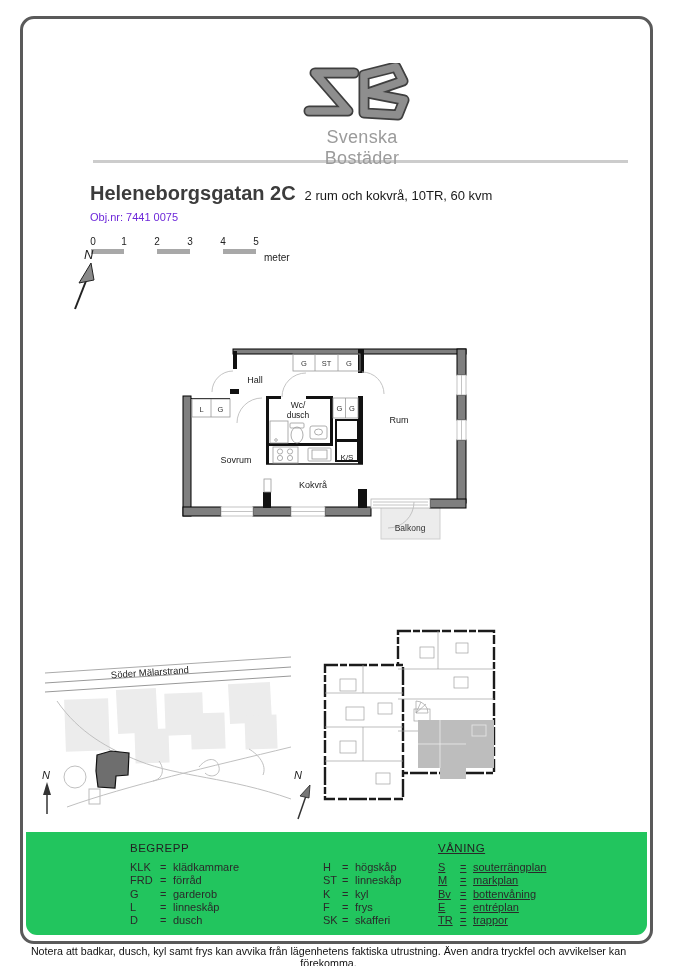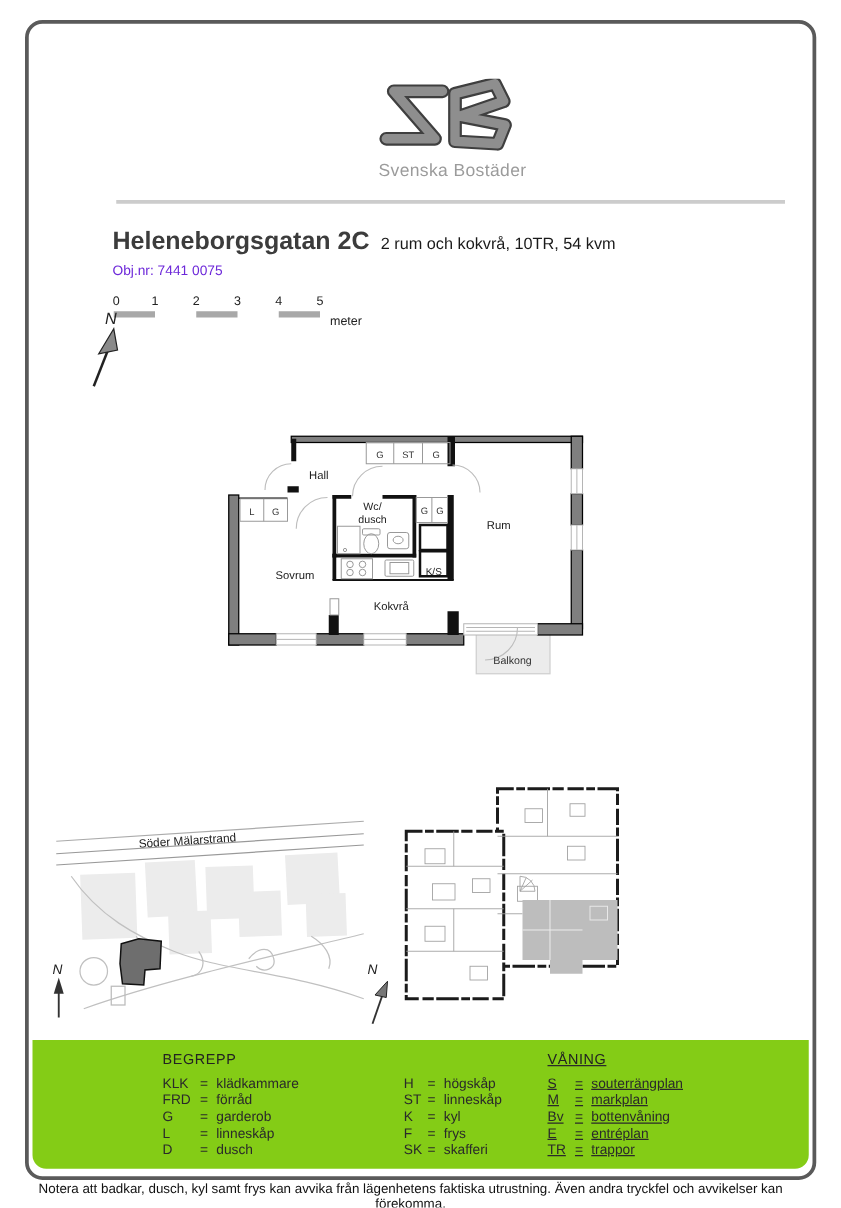--- a/index.html
+++ b/index.html
@@ -2,30 +2,30 @@
 <html><head>
 <meta charset="utf-8">
 <style>
   html,body{margin:0;padding:0;background:#fff;}
   body{width:673px;height:966px;position:relative;overflow:hidden;
        font-family:"Liberation Sans","DejaVu Sans",sans-serif;color:#222;}
   .sheet{position:absolute;left:20px;top:16px;width:627px;height:922px;
          border:3px solid #5a5a5a;border-radius:14px;background:#fff;}
   .toprule{position:absolute;left:70px;top:141px;width:535px;height:3px;background:#ccc;}
   .logo-wrap{position:absolute;left:277px;top:44px;width:124px;text-align:center;}
-  .brand{font-size:14px;color:#9b9b9b;letter-spacing:.3px;margin-top:-2px;}
+  .brand{font-size:18px;color:#9b9b9b;letter-spacing:.3px;margin-top:-2px;}
   .titleblock{position:absolute;left:67px;top:163px;white-space:nowrap;}
   .h1{font-size:20px;font-weight:bold;color:#3c3c3c;}
   .sub{font-size:13px;color:#1a1a1a;margin-left:9px;}
   .objnr{position:absolute;left:67px;top:192px;font-size:11px;color:#6d28d9;}
   .scale{position:absolute;left:68px;top:217px;width:240px;height:24px;font-size:10px;color:#222;}
   .stick{position:absolute;top:0;transform:translateX(-50%);}
   .sunit{position:absolute;top:0;left:173px;margin-top:16px;}
   .sbar{position:absolute;top:13px;height:5px;width:33px;background:#a8a8a8;}
-  .legend{position:absolute;left:3px;top:813px;width:621px;height:103px;background:#84cc16;
+  .legend{position:absolute;left:3px;top:813px;width:621px;height:103px;background:#22c55e;
           border-bottom-left-radius:11px;border-bottom-right-radius:11px;}
   .lcol{position:absolute;top:10px;font-size:11px;color:#2a2a2a;}
   .ltitle{font-size:11.5px;letter-spacing:.5px;color:#222;margin-bottom:7px;}
   .lrow{display:flex;line-height:13.3px;}
   .abbr{width:30px;}
   .eq{width:13px;}
   .col2{left:297px;top:29px;}
   .col2 .abbr{width:19px;}
   .col3{left:412px;text-decoration:underline;}
   .col3 .abbr{width:22px;}
@@ -46,21 +46,21 @@
         <path d="M 52,10 L 13,10 L 46,48 L 7,48" stroke="#3f3f3f" stroke-width="11"></path>
         <path d="M 62,50 L 62,12 L 94,4 L 101,18 L 66,30 L 102,37 L 96,52 Z" stroke="#3f3f3f" stroke-width="11"></path>
         <path d="M 52,10 L 13,10 L 46,48 L 7,48" stroke="#8e8e8e" stroke-width="7.5"></path>
         <path d="M 62,50 L 62,12 L 94,4 L 101,18 L 66,30 L 102,37 L 96,52 Z" stroke="#8e8e8e" stroke-width="7.5"></path>
       </g>
     </svg>
     <div class="brand">Svenska Bostäder</div>
   </div>
 
   <div class="titleblock">
-    <span class="h1">Heleneborgsgatan 2C</span><span class="sub">2 rum och kokvrå, 10TR, 54 kvm</span>
+    <span class="h1">Heleneborgsgatan 2C</span><span class="sub">2 rum och kokvrå, 10TR, 60 kvm</span>
   </div>
   <div class="objnr">Obj.nr: 7441 0075</div>
 
   <div class="scale">
     <span class="stick" style="left:2px">0</span>
     <span class="stick" style="left:33px">1</span>
     <span class="stick" style="left:66px">2</span>
     <span class="stick" style="left:99px">3</span>
     <span class="stick" style="left:132px">4</span>
     <span class="stick" style="left:165px">5</span>

